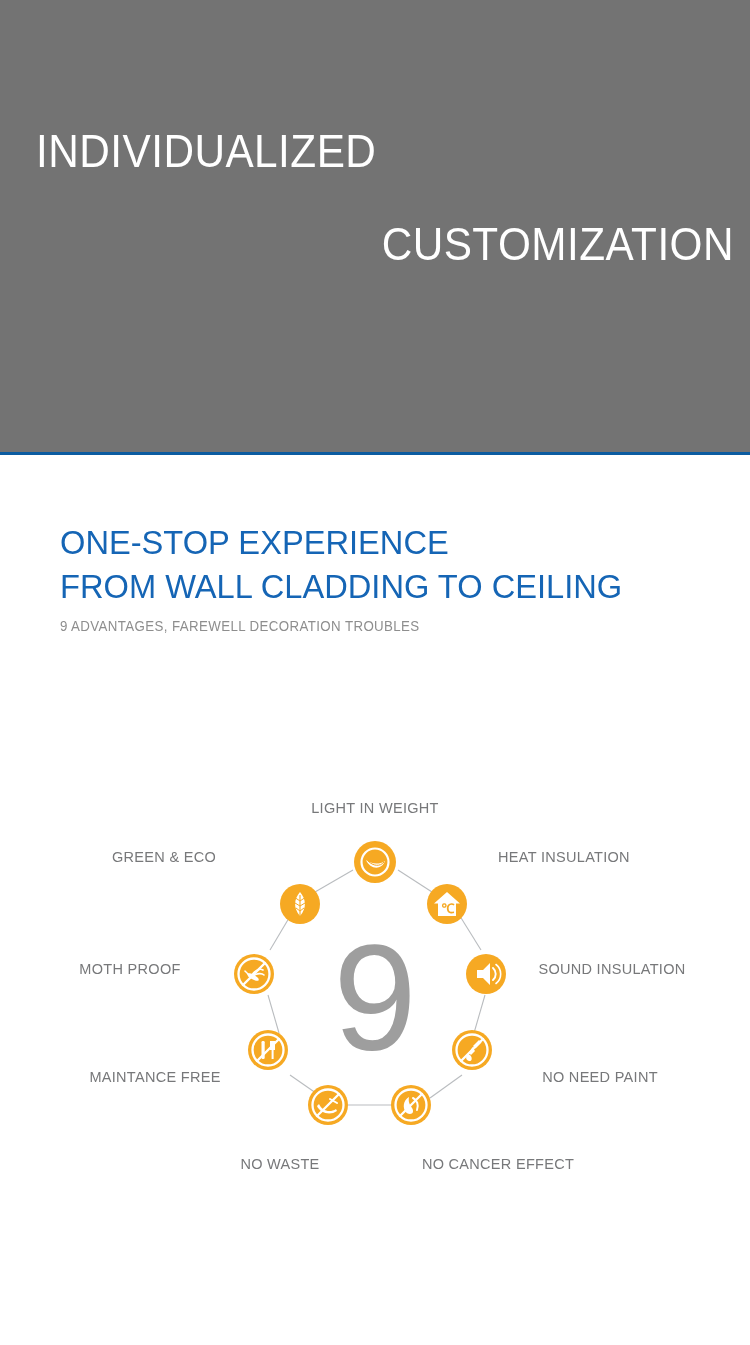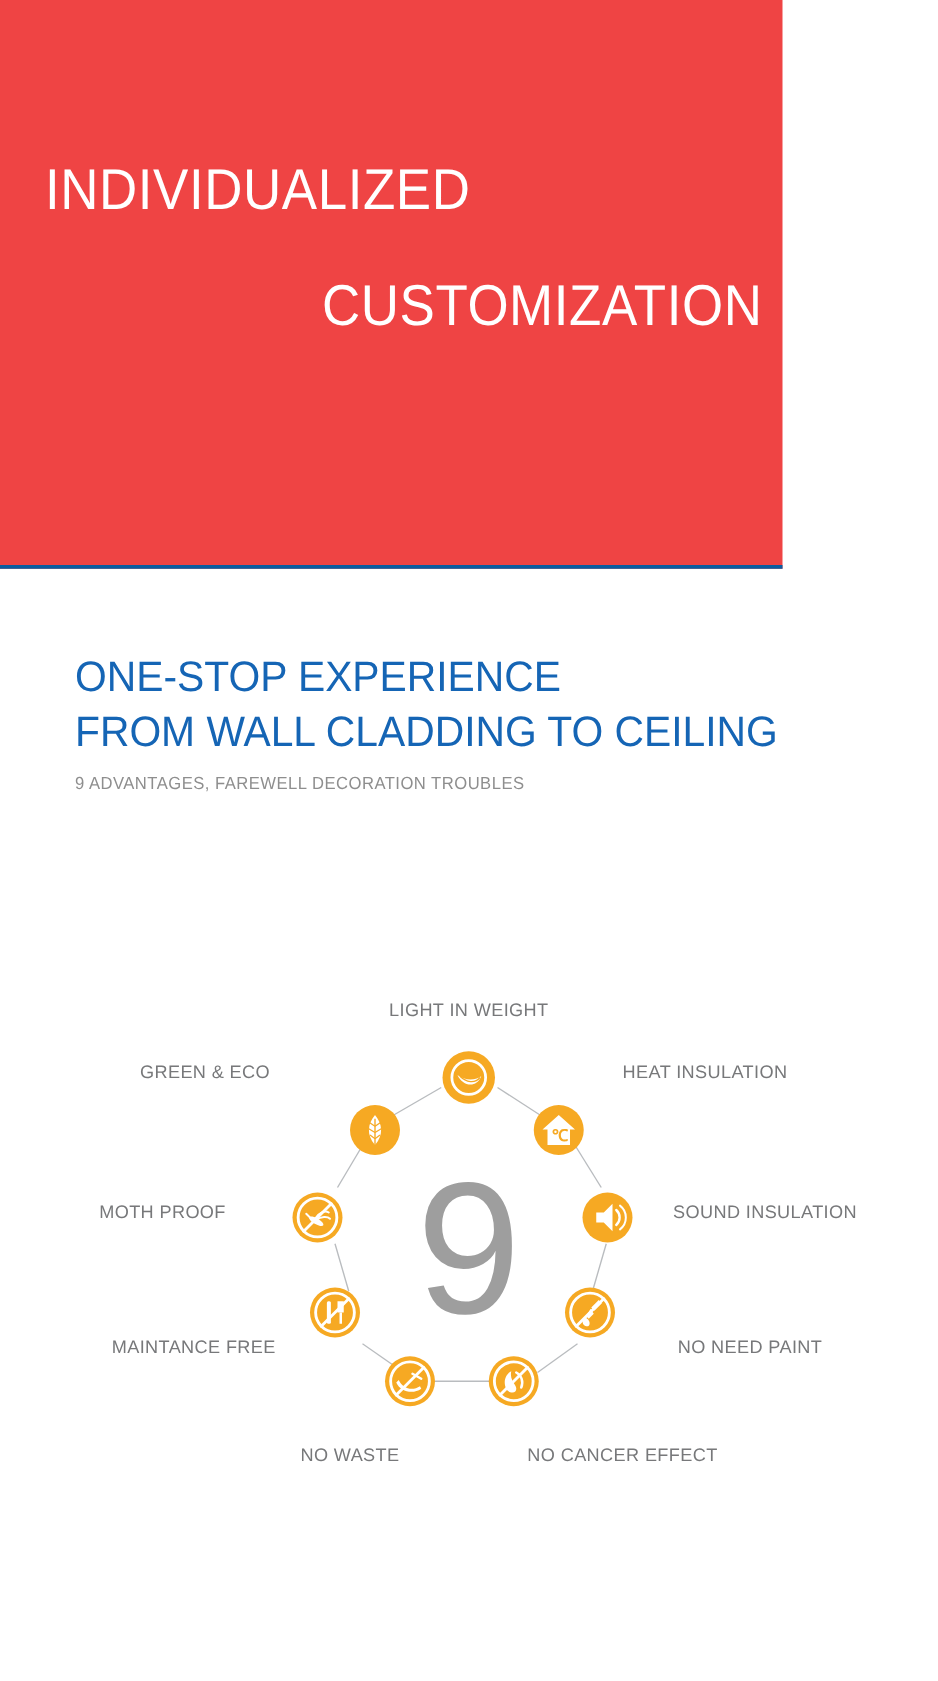--- a/index.html
+++ b/index.html
@@ -6,22 +6,22 @@
   body{
     width:750px;height:1345px;
     background:#ffffff;
     font-family:"Liberation Sans", sans-serif;
     overflow:hidden;
     position:relative;
   }
 
   
   .hero{
-    position:absolute;left:0;top:0;width:626px;height:455px;
-    background:#ef4444;
+    position:absolute;left:0;top:0;width:750px;height:455px;
+    background:#737373;
     box-sizing:border-box;
     border-bottom:3px solid #0b5ca0;
   }
   .hero-line1{
     position:absolute;left:36px;top:128px;
     color:#ffffff;
     font-size:46px;
     font-weight:400;
     letter-spacing:0.5px;
     transform:scaleX(0.92);

